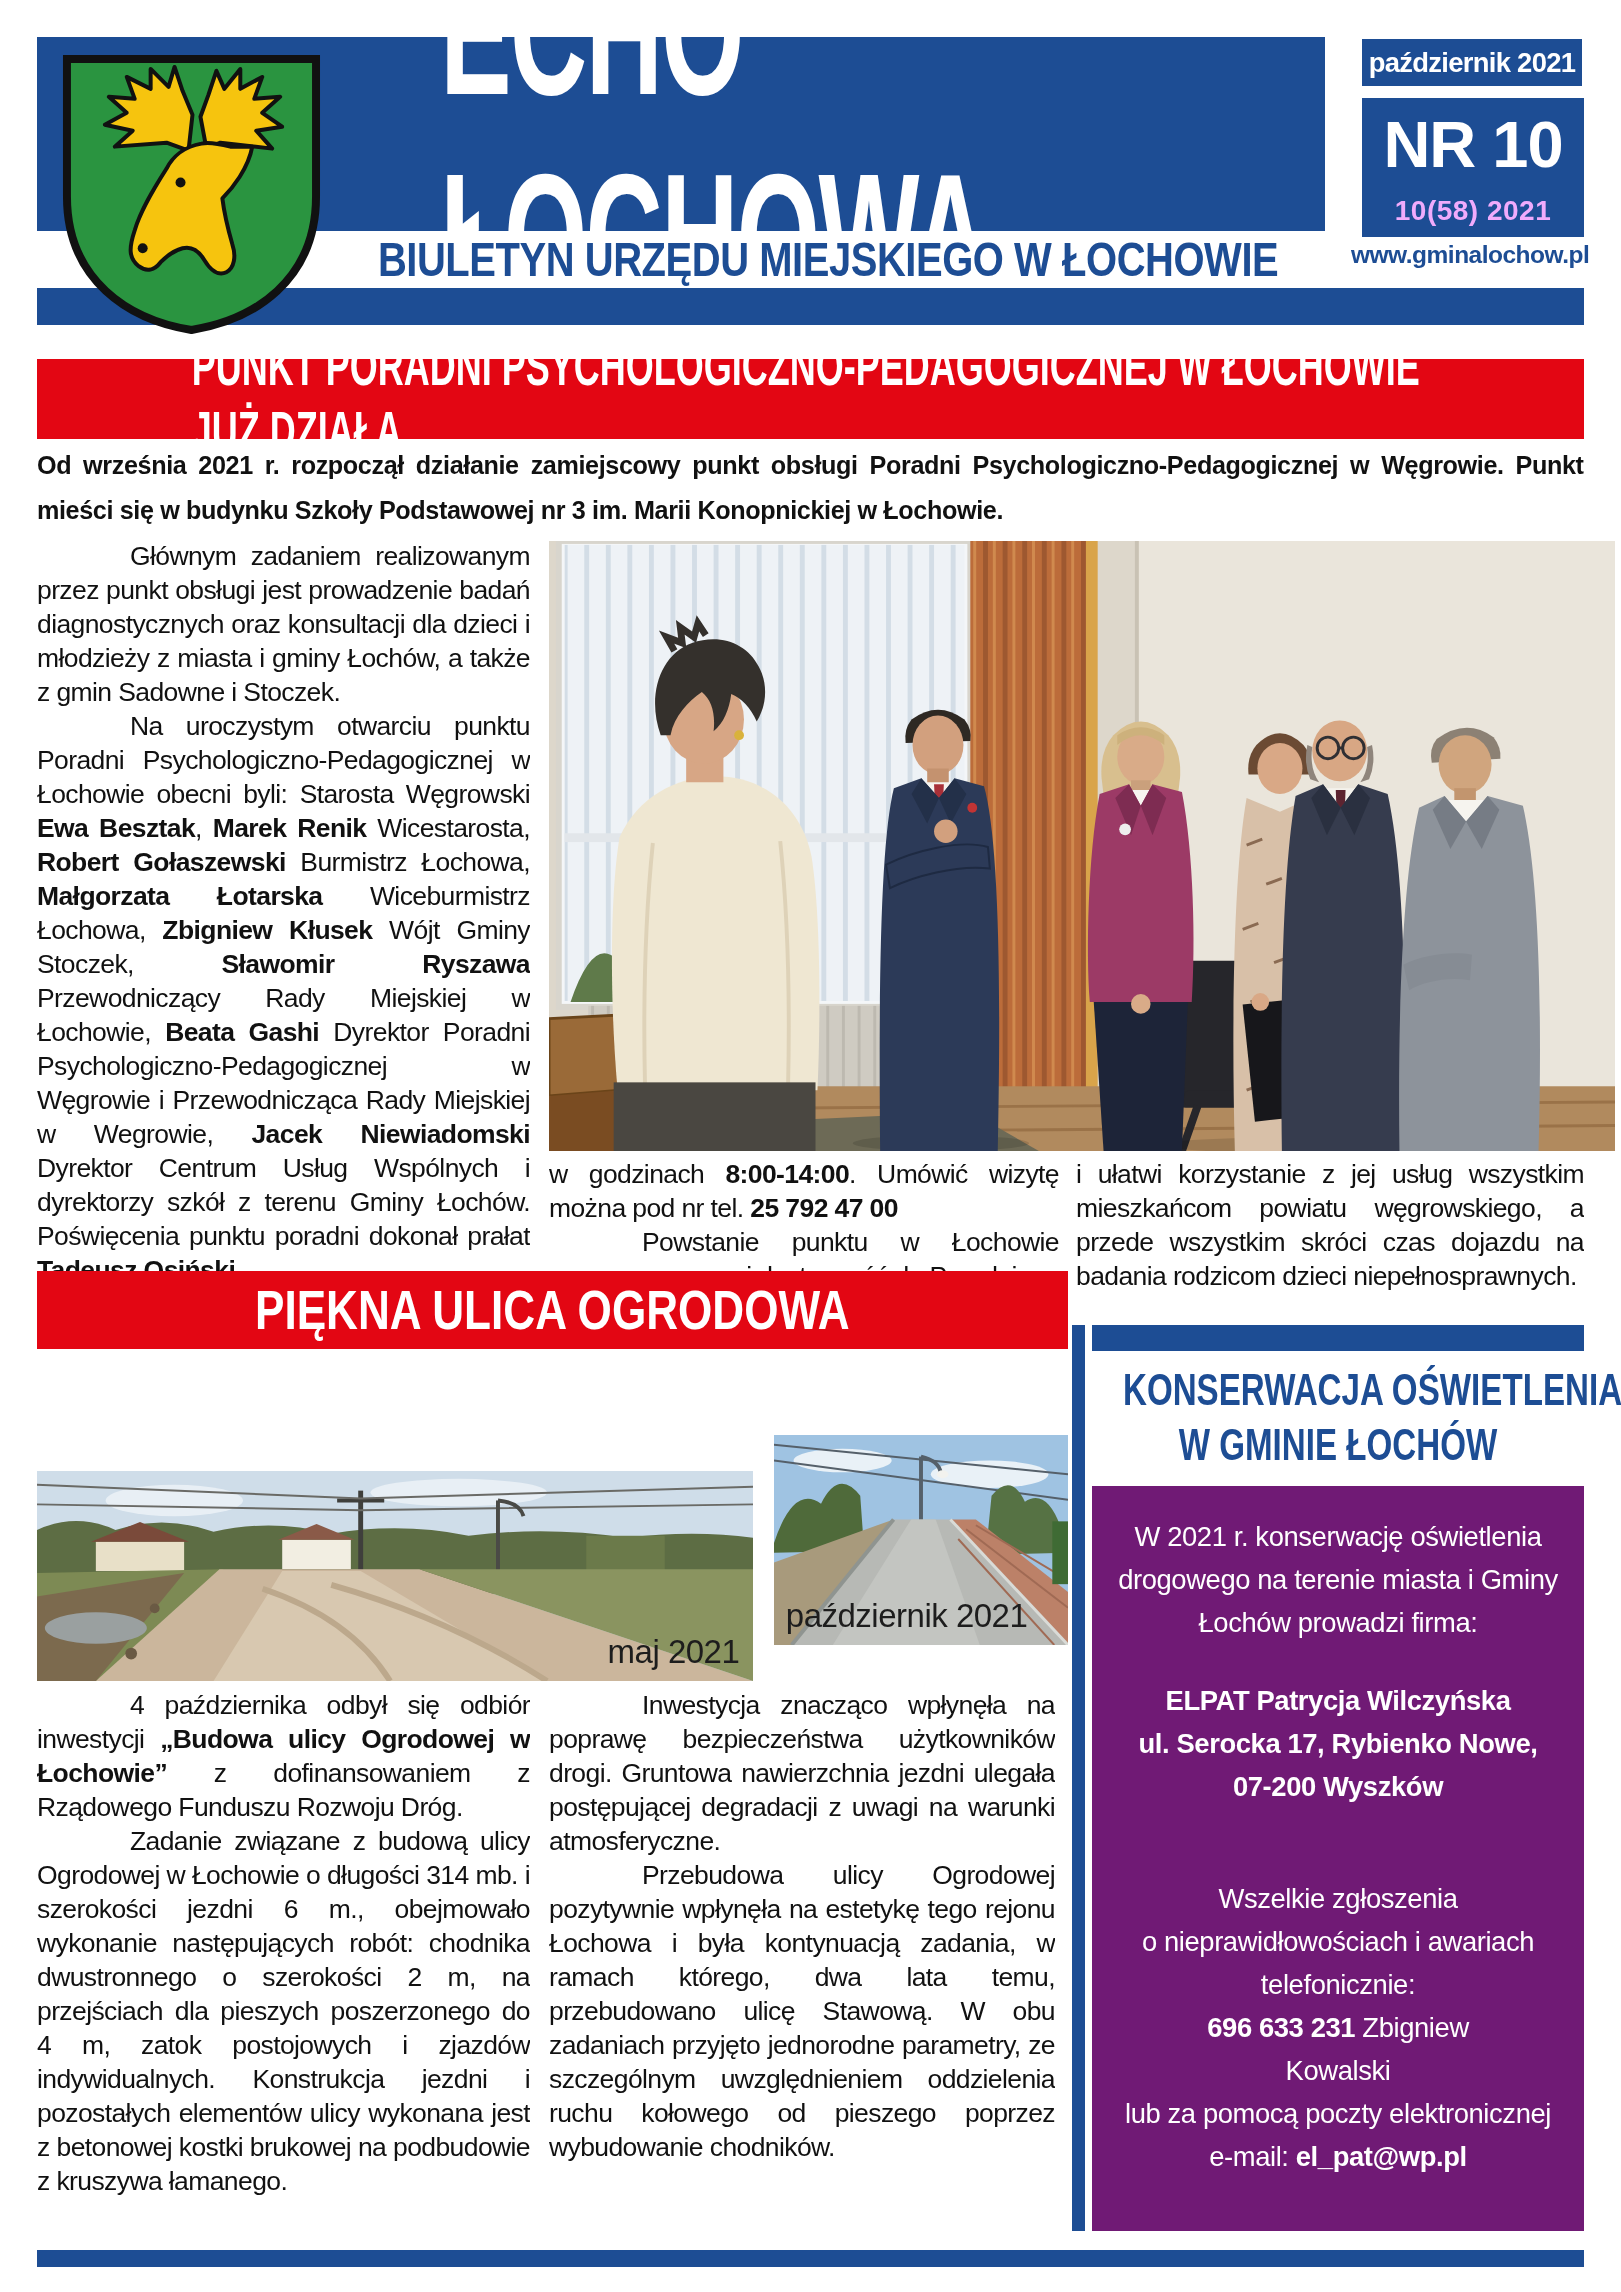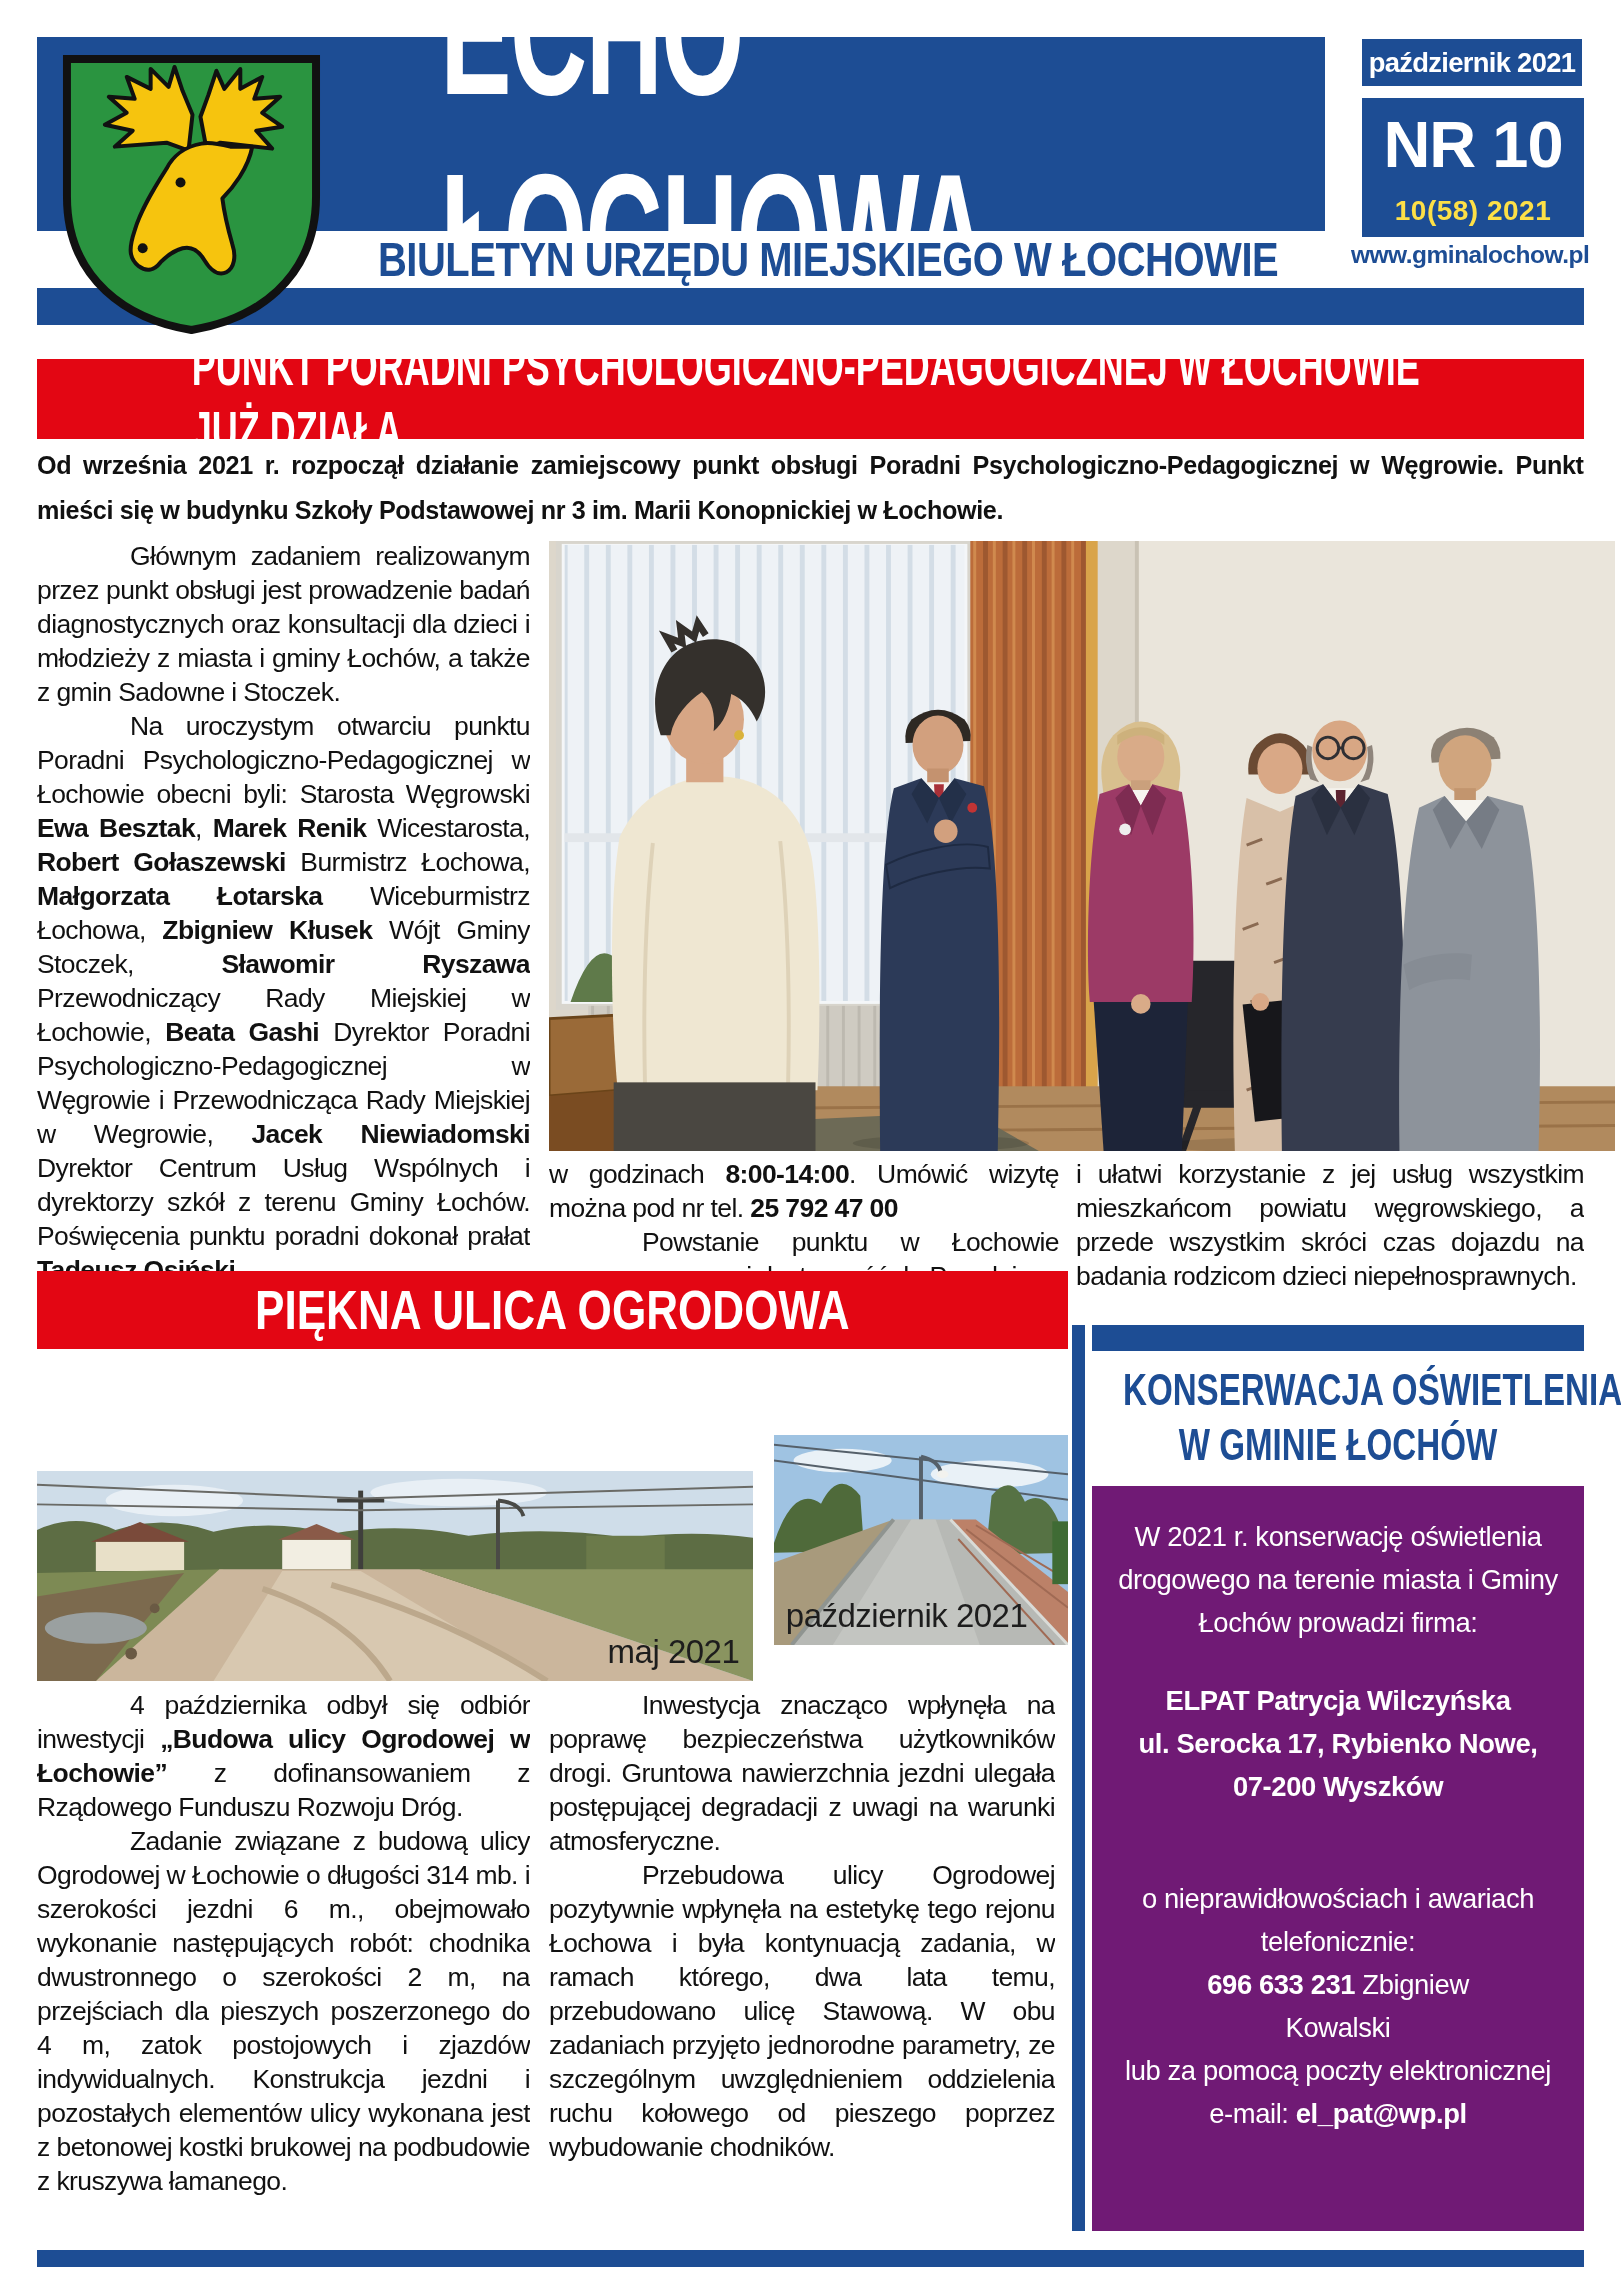--- a/index.html
+++ b/index.html
@@ -13,21 +13,21 @@
   
   .mast-blue{left:37px;top:37px;width:1288px;height:194px;display:flex;align-items:center;justify-content:center;padding-left:294px;box-sizing:border-box;}
   .mast-title{color:#fff;font-weight:bold;font-size:137px;letter-spacing:-2px;transform:scale(0.78,1.30);transform-origin:center;}
   .mast-sub-strip{left:37px;top:231px;width:1288px;height:57px;background:#fff;display:flex;align-items:center;justify-content:center;padding-left:294px;box-sizing:border-box;}
   .mast-sub{color:#1d4d94;font-weight:bold;font-size:43px;letter-spacing:-0.5px;transform:scale(0.93,1.12);transform-origin:center;}
   .crest{left:57px;top:49px;width:269px;height:280px;z-index:6;}
   .month-box{left:1362px;top:39px;width:220px;height:47px;display:flex;align-items:center;justify-content:center;}
   .month-box span{color:#fff;font-weight:bold;font-size:27.4px;letter-spacing:-0.7px;}
   .nr-box{left:1362px;top:98px;width:222px;height:139px;display:flex;flex-direction:column;align-items:center;justify-content:center;gap:12px;}
   .nr-big{color:#fff;font-weight:bold;font-size:65px;letter-spacing:-1px;line-height:73px;}
-  .nr-code{color:#fde047;font-weight:bold;font-size:28px;letter-spacing:0.5px;line-height:35px;}
+  .nr-code{color:#f0abfc;font-weight:bold;font-size:28px;letter-spacing:0.5px;line-height:35px;}
   .website{left:1351px;top:241px;width:235px;height:31px;text-align:center;color:#1d4d94;font-weight:bold;font-size:24.5px;letter-spacing:-0.5px;}
   .stripe{left:37px;top:288px;width:1547px;height:37px;}
 
   
   .banner1{left:37px;top:359px;width:1547px;height:80px;display:flex;align-items:center;justify-content:center;}
   .banner1 span{color:#fff;font-weight:bold;font-size:45px;transform:scale(0.80,1.25);transform-origin:center;}
   .banner2{left:37px;top:1271px;width:1031px;height:78px;display:flex;align-items:center;justify-content:center;}
   .banner2 span{color:#fff;font-weight:bold;font-size:49px;transform:scale(0.90,1.12);transform-origin:center;}
 
   
@@ -322,20 +322,21 @@
 
   <div class="abs sidebox-bg side-box">
     <div>W 2021 r. konserwację oświetlenia drogowego na terenie miasta i Gminy Łochów prowadzi firma:</div>
     <div class="gap1"></div>
     <div style="font-weight:bold;">
       <div>ELPAT Patrycja Wilczyńska</div>
       <div>ul. Serocka 17, Rybienko Nowe,</div>
       <div>07-200 Wyszków</div>
     </div>
     <div class="gap2"></div>
+    <div>Wszelkie zgłoszenia</div>
     <div>o nieprawidłowościach i awariach</div>
     <div>telefonicznie:</div>
     <div><b>696 633 231</b><span> Zbigniew</span></div>
     <div>Kowalski</div>
     <div>lub za pomocą poczty elektronicznej</div>
     <div><span>e-mail: </span><b>el_pat@wp.pl</b></div>
   </div>
 
   <div class="abs blue-bg bottombar"></div>
 

